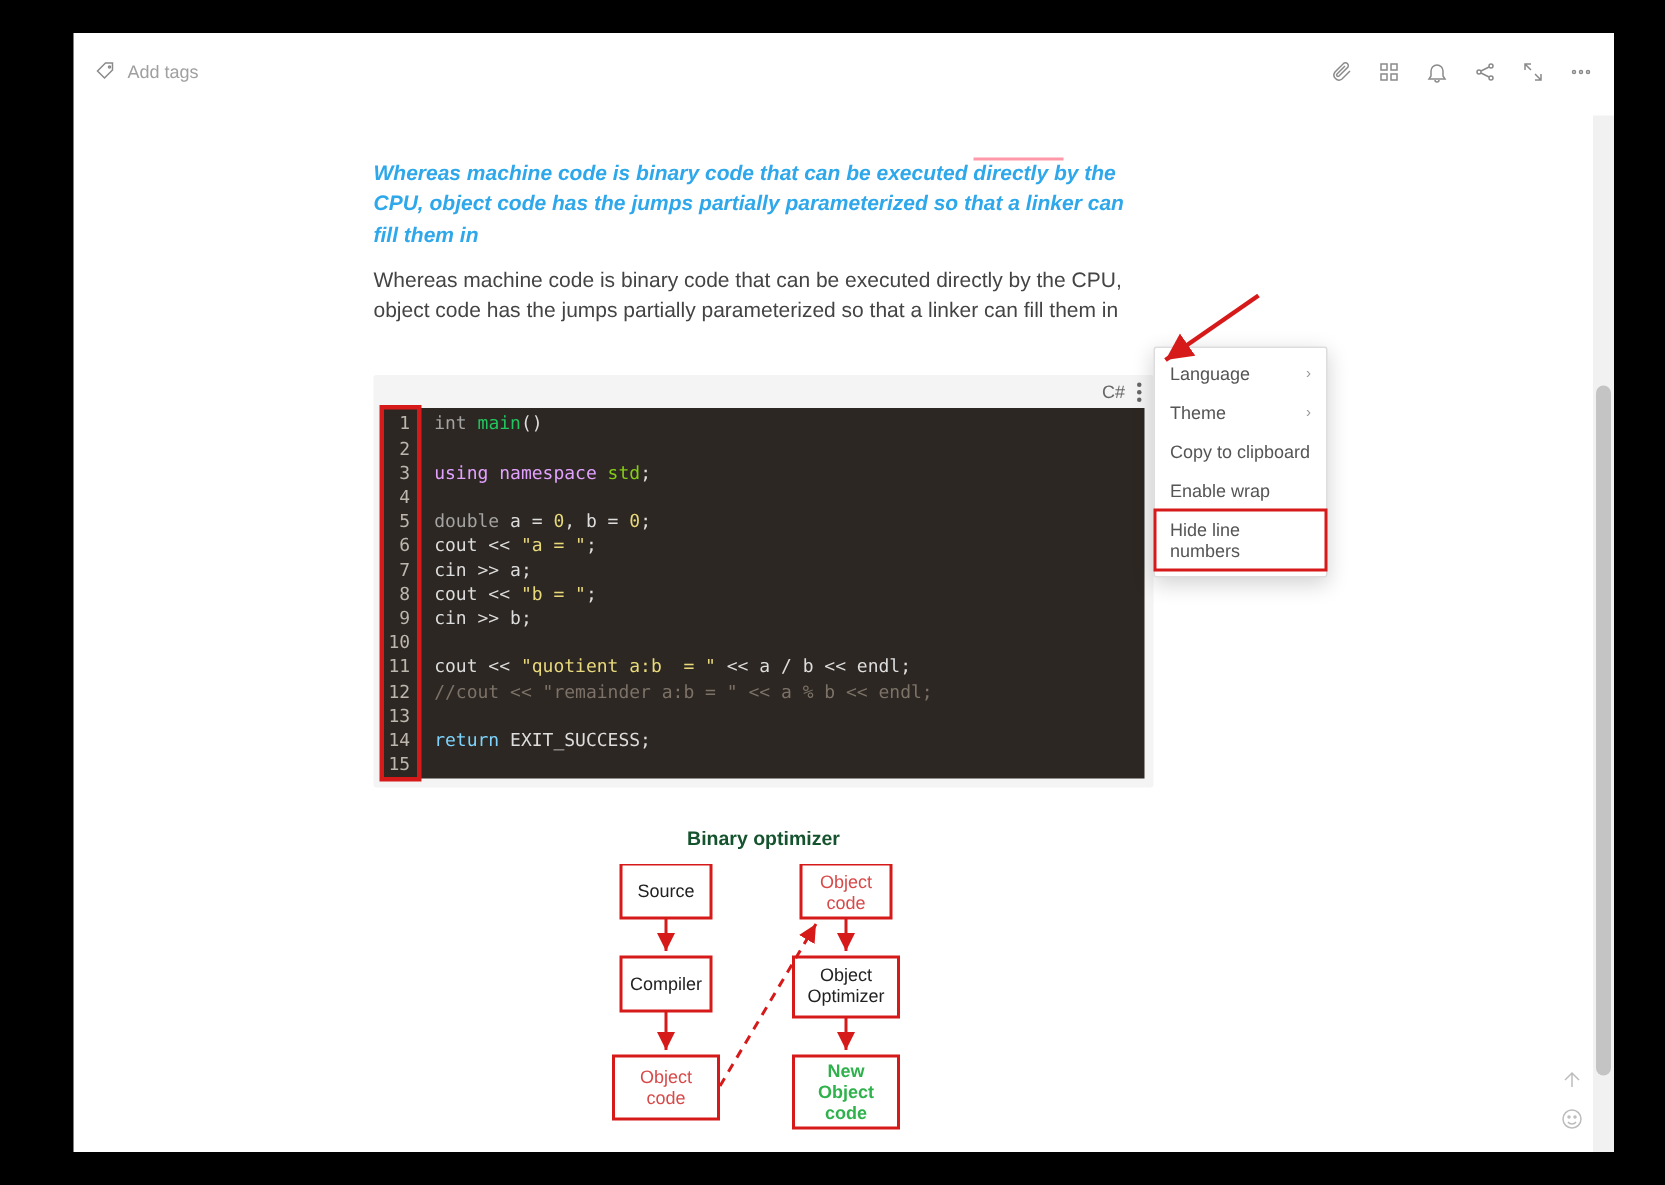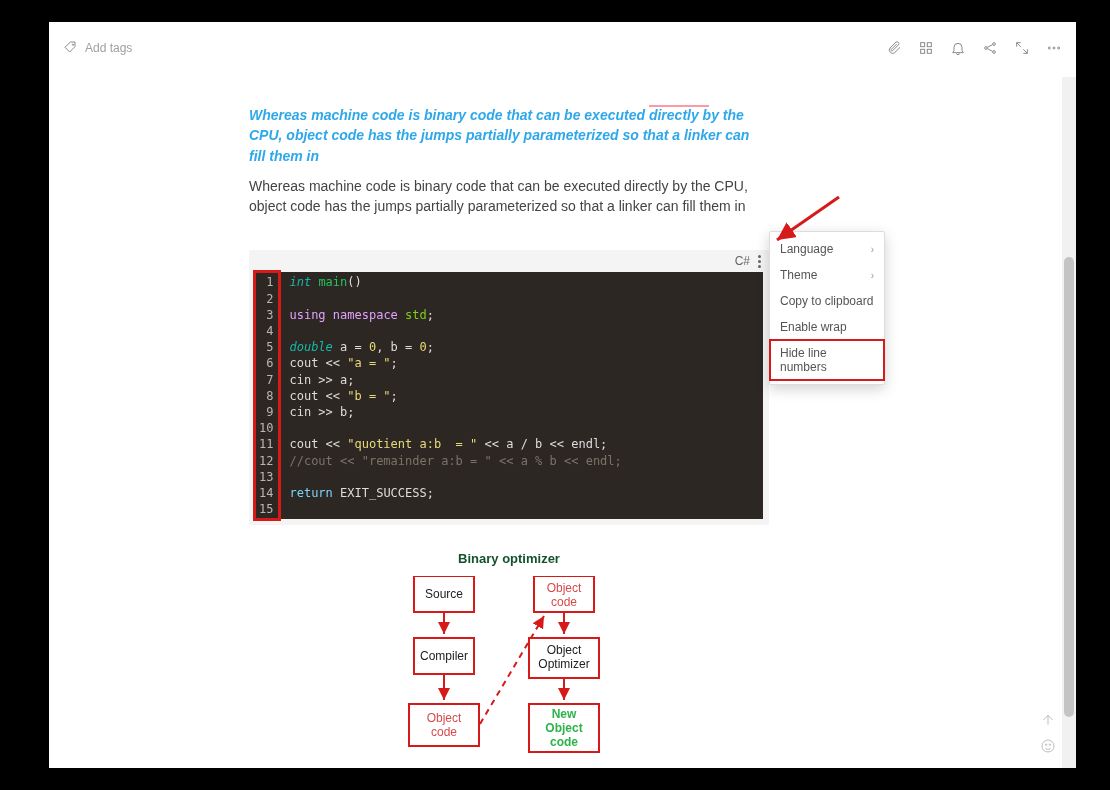--- a/index.html
+++ b/index.html
@@ -61,21 +61,21 @@
   }
   .line-nums {
     background: #2c2722; color: #bdb6ae; text-align: right;
     padding: 2px 6px 2px 4px;
     outline: 3px solid #d61a1a; outline-offset: -1px;
     position: relative;
   }
   .line-nums div { line-height: 1.35; }
   .code-lines { padding: 2px 10px; }
   .code-lines div { line-height: 1.35; white-space: pre; }
-  .kw1 { color: #14b8a6; font-style: italic; }   
+  .kw1 { color: #a3a3a3; }   
   .kw2 { color: #e2a1ff; }   
   .str { color: #e8d97b; }   
   .num { color: #e8d97b; }
   .id  { color: #84cc16; }   
   .cmt { color: #7c7268; }
   .ret { color: #7dd3fc; }   
   .fn  { color: #22c55e; }
   
   .dropdown {
     position: absolute;

